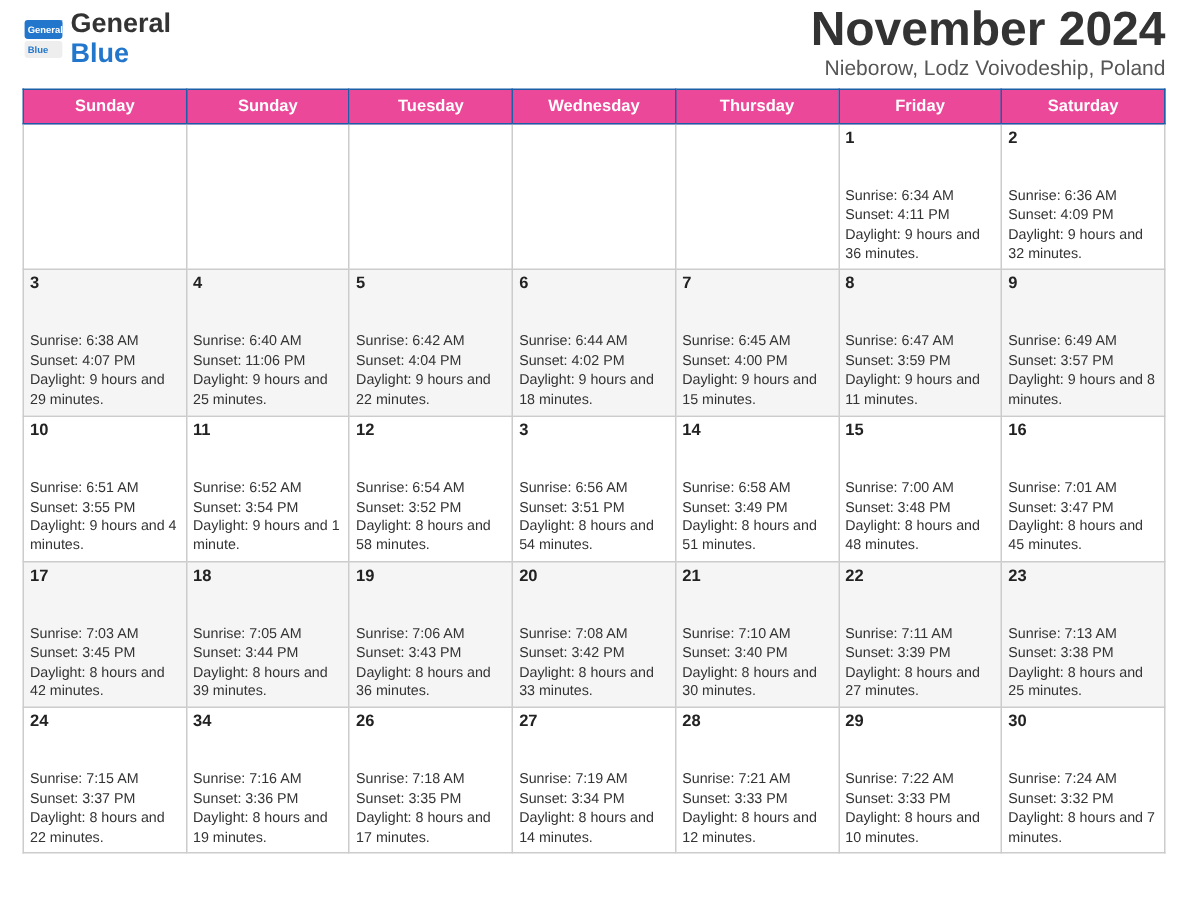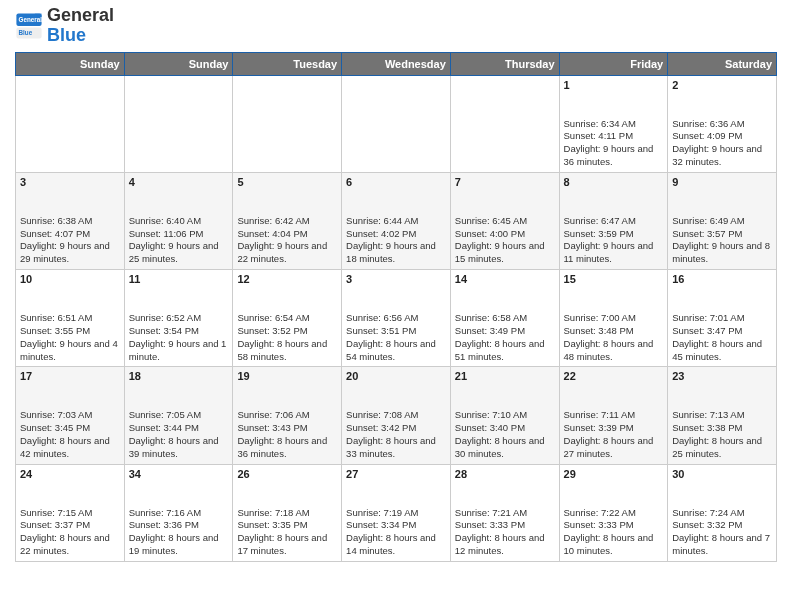--- a/index.html
+++ b/index.html
@@ -49,27 +49,27 @@
     .subtitle {
       font-size: 14px;
       color: #555;
     }
     .calendar {
       width: 100%;
       border-collapse: collapse;
       font-size: 10px;
     }
     .calendar thead tr th {
-      background-color: #737373;
+      background-color: #ec4899;
       color: #fff;
       padding: 5px 4px;
       font-size: 11px;
       font-weight: bold;
       border: 1px solid #1a5fa8;
-      text-align: right;
+      text-align: center;
     }
     .calendar tbody tr td {
       border: 1px solid #ccc;
       vertical-align: top;
       padding: 3px 4px;
       width: calc(100% / 7);
       height: 78px;
       background: #fff;
     }
     .calendar tbody tr:nth-child(even) td {
@@ -102,20 +102,24 @@
         <rect x="2" y="22" width="36" height="16" rx="3" fill="#eee"></rect>
         <polygon points="28,2 38,2 38,12" fill="#2277cc" opacity="0.6"></polygon>
         <text x="5" y="14" font-size="9" fill="white" font-weight="bold">General</text>
         <text x="5" y="33" font-size="9" fill="#2277cc" font-weight="bold">Blue</text>
       </svg>
       <div class="logo-text">
         <span class="general">General</span><br>
         <span class="blue">Blue</span>
       </div>
     </div>
+    <div class="title-block">
+      <div class="month-title">November 2024</div>
+      <div class="subtitle">Nieborow, Lodz Voivodeship, Poland</div>
+    </div>
   </div>
 
   <table class="calendar">
     <thead>
       <tr>
       <th>Sunday</th>
           <th>Sunday</th>
           <th>Tuesday</th>
           <th>Wednesday</th>
           <th>Thursday</th>

